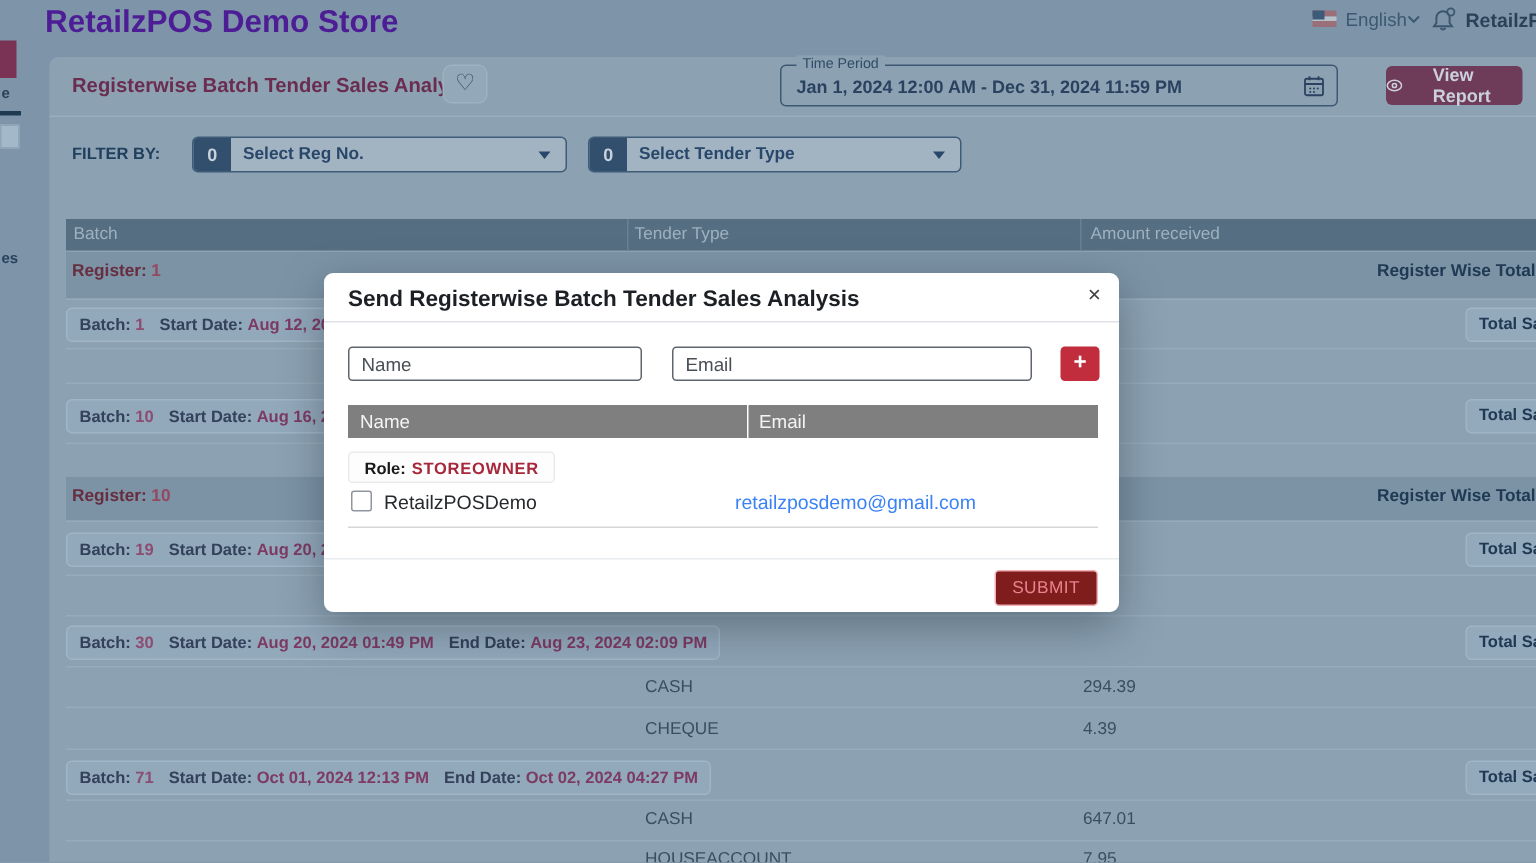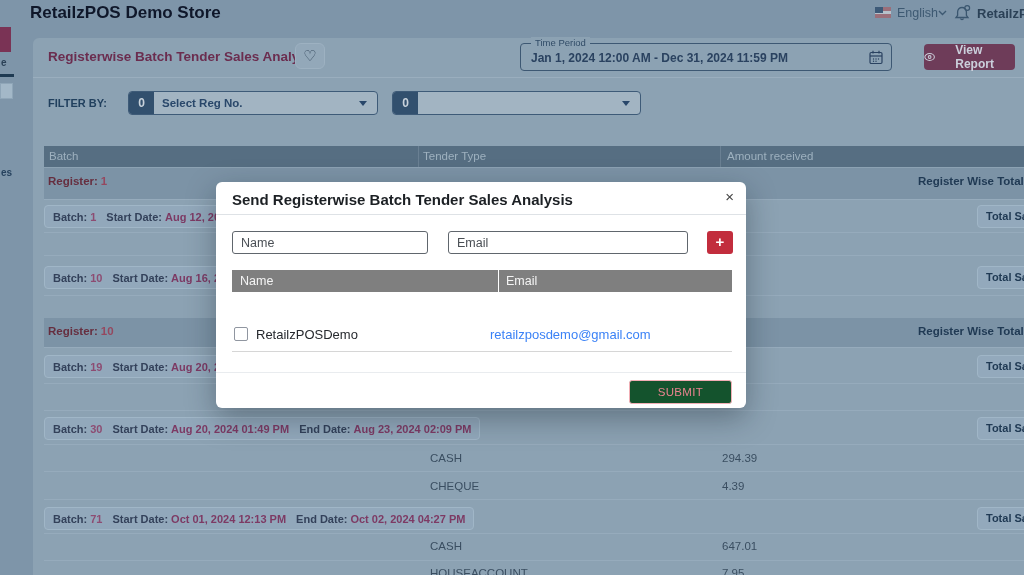--- a/index.html
+++ b/index.html
@@ -10,21 +10,21 @@
   .nowrap { white-space:nowrap; }
 
   
   .sb-red { left:0; top:27; width:11px; height:25px; background:#7A3355; top:27px; }
   .sb-e { left:1px; top:57px; font-size:10px; font-weight:bold; color:#2B4157; }
   .sb-line { left:0; top:74px; width:14px; height:3px; background:#1E3A52; }
   .sb-box { left:0; top:83px; width:13px; height:16px; background:#A3B8C8; border:1px solid #8FA6B8; }
   .sb-es { left:1px; top:167px; font-size:10px; font-weight:bold; color:#27435F; }
 
   
-  .brand { left:30px; top:3px; font-size:17px; font-weight:bold; color:#0f172a; }
+  .brand { left:30px; top:3px; font-size:21px; font-weight:bold; color:#4c1d95; }
   .flag { left:875px; top:7px; width:16px; height:11px; }
   .flag .stripe { position:absolute; left:0; width:16px; height:3.66px; }
   .flag .s1 { top:0; background:#9B6F7A; } .flag .s2 { top:3.66px; background:#B7C1CA; } .flag .s3 { top:7.33px; background:#9B6F7A; }
   .flag .canton { position:absolute; left:0; top:0; width:8px; height:6px; background:#3D5A78; }
   .lang { left:897px; top:6px; font-size:12.5px; color:#3D5972; cursor:pointer; }
   .lang-caret { left:938px; top:10px; }
   .bell { left:953px; top:4px; cursor:pointer; }
   .user { left:977px; top:6px; font-size:13px; font-weight:bold; color:#2B4157; }
 
   
@@ -84,21 +84,21 @@
   .hc-name { left:8px; } .hc-email { left:274px; }
   .m-grid-head .wline { position:absolute; left:266px; top:0; width:1px; height:22px; background:#FFFFFF; }
   .role-badge { position:absolute; left:16px; top:119px; height:21px; border:1px solid #EBEBEB; background:#FDFDFD; border-radius:3px; padding:0 10px; line-height:19px; white-space:nowrap; }
   .role-badge .rl { font-size:11px; font-weight:bold; color:#1A1A1A; }
   .role-badge .rv { font-size:11px; font-weight:bold; color:#A8283B; letter-spacing:0.5px; margin-left:4px; }
   .m-check { position:absolute; left:18px; top:145px; width:14px; height:14px; border:1.5px solid #9096A0; border-radius:2px; background:#fff; cursor:pointer; }
   .m-rowname { position:absolute; left:40px; top:145px; font-size:13px; color:#26292E; }
   .m-rowemail { position:absolute; left:274px; top:145px; font-size:13px; color:#3b82f6; }
   .m-rowdiv { position:absolute; left:16px; top:169px; width:500px; height:1px; background:#D6D6D6; }
   .m-footdiv { position:absolute; left:0; top:190px; width:530px; height:1px; background:#E9ECEF; }
-  .m-submit { position:absolute; right:14px; top:198px; padding:5px 28px; border:1px solid #F1AEB5; border-radius:3px; background:#14532d; font-size:11.5px; letter-spacing:0.3px; color:#E9838F; cursor:pointer; font-family:"Liberation Sans", sans-serif; }
+  .m-submit { position:absolute; right:14px; top:198px; padding:5px 11px; border:1px solid #F1AEB5; border-radius:3px; background:#7f1d1d; font-size:11.5px; letter-spacing:0.3px; color:#E9838F; cursor:pointer; font-family:"Liberation Sans", sans-serif; }
 </style>
 </head>
 <body>
 
 <div class="stage">
 
   <div class="abs sb-red"></div>
   <div class="abs sb-e">e</div>
   <div class="abs sb-line"></div>
   <div class="abs sb-box"></div>
@@ -154,20 +154,21 @@
   <div class="abs title-div"></div>
 
   <div class="abs filter-label">FILTER BY:</div>
   <div class="abs dd dd1">
     <div class="dd-badge">0</div>
     <div class="dd-label">Select Reg No.</div>
     <div class="dd-caret"></div>
   </div>
   <div class="abs dd dd2">
     <div class="dd-badge">0</div>
+    <div class="dd-label">Select Tender Type</div>
     <div class="dd-caret"></div>
   </div>
 
   <div class="abs thead">
     <div class="th th-batch">Batch</div>
     <div class="th th-tender">Tender Type</div>
     <div class="th th-amount">Amount received</div>
     <div class="vline vl1"></div>
       <div class="vline vl2"></div>
   </div>
@@ -258,20 +259,23 @@
     <input class="m-input m-name" placeholder="Name" style="">
     <input class="m-input m-email" placeholder="Email" style="">
     <div class="m-add">+</div>
 
     <div class="m-grid-head">
       <div class="hc hc-name">Name</div>
       <div class="wline"></div>
       <div class="hc hc-email">Email</div>
     </div>
 
+    <div class="role-badge">
+      <span class="rl">Role:</span><span class="rv">STOREOWNER</span>
+    </div>
 
     <div class="m-check"></div>
     <div class="m-rowname">RetailzPOSDemo</div>
     <div class="m-rowemail">retailzposdemo@gmail.com</div>
     <div class="m-rowdiv"></div>
 
     <div class="m-footdiv"></div>
     <button class="m-submit">SUBMIT</button>
   </div>
 

